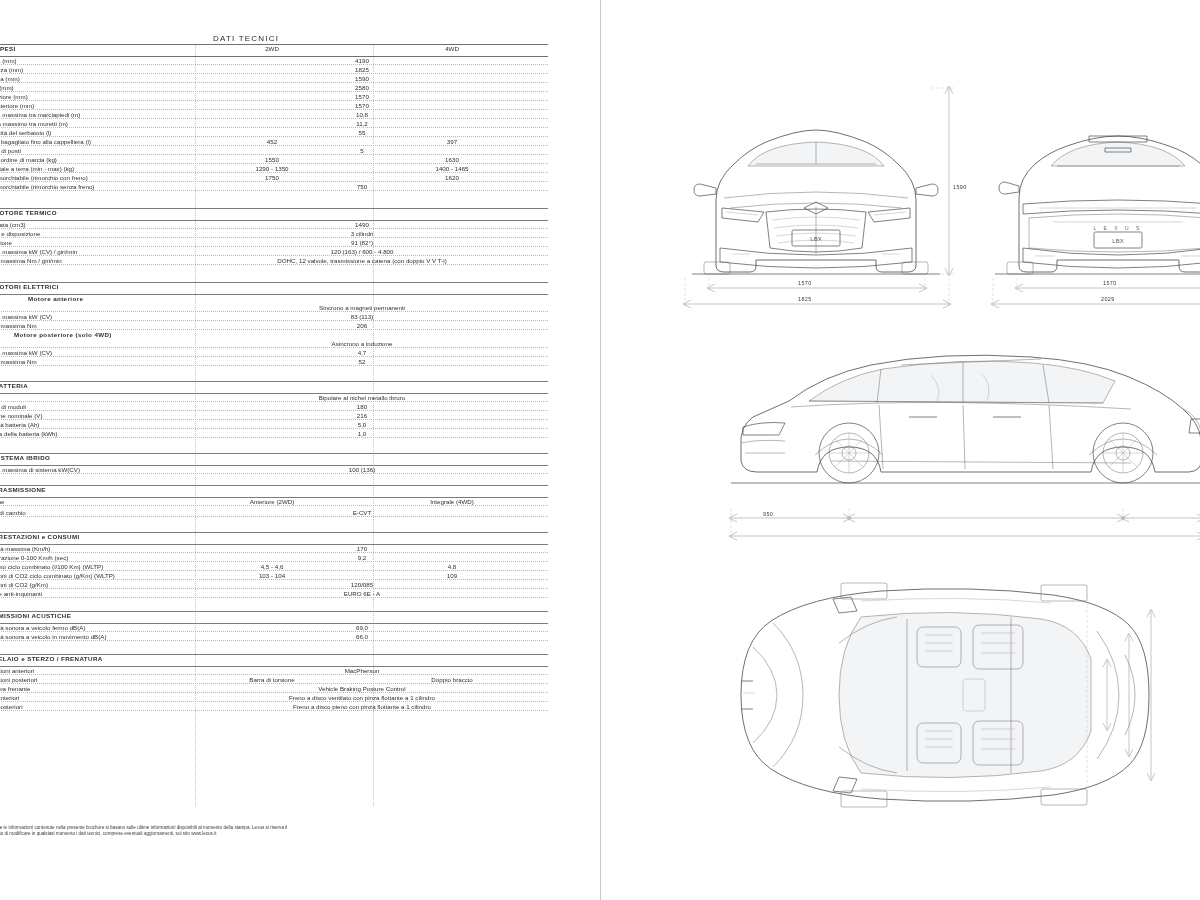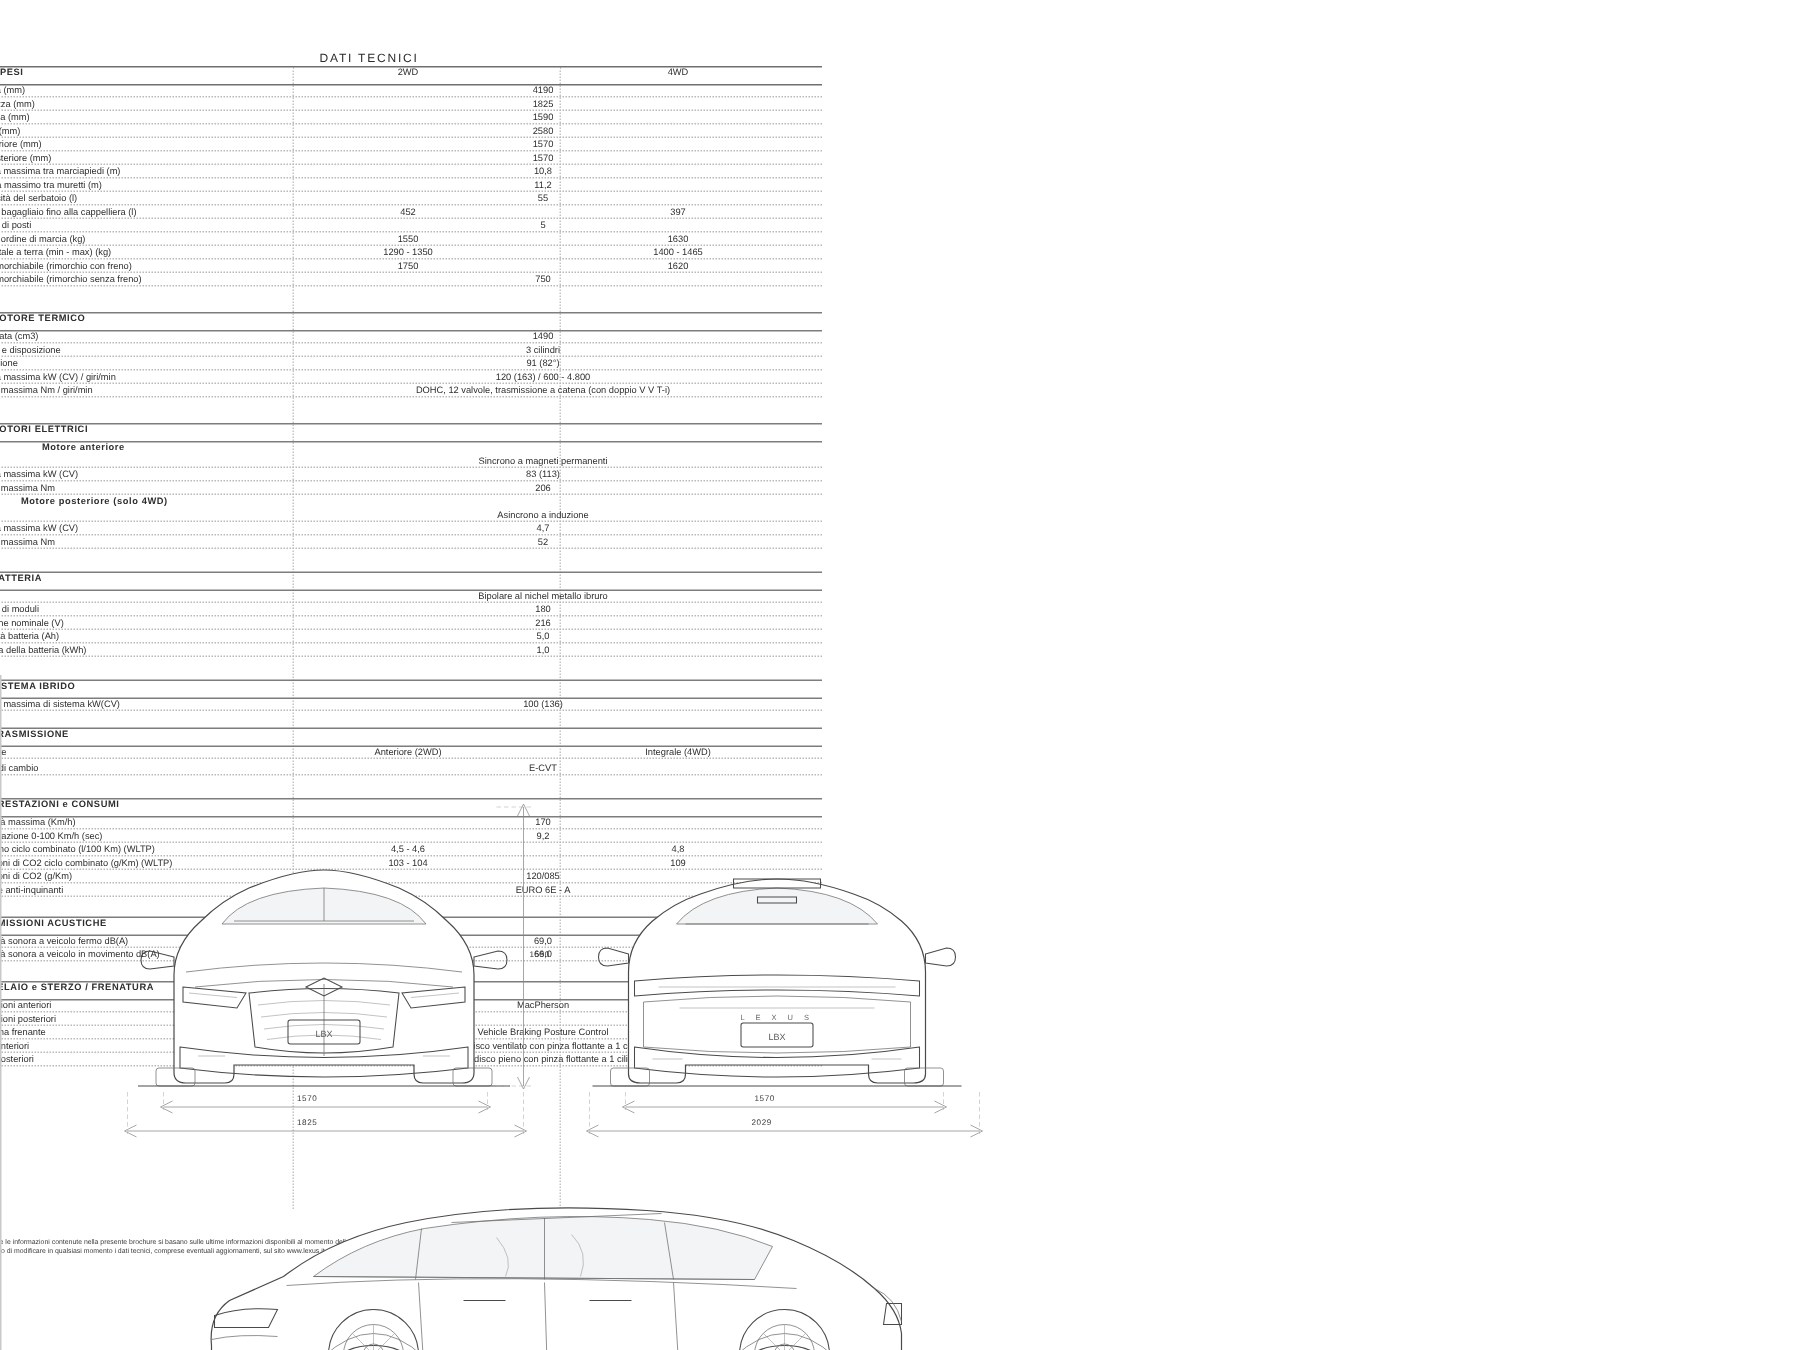--- a/index.html
+++ b/index.html
@@ -1,21 +1,21 @@
 <!DOCTYPE html>
 <html><head>
 <meta charset="utf-8">
 <style>
   html,body{margin:0;padding:0;}
   body{
     width:1200px;height:900px;background:#ffffff;
     font-family:"Liberation Sans", sans-serif;
     color:#1a1a1a;overflow:hidden;position:relative;
   }
-  .page{position:absolute;inset:0;display:flex;flex-direction:column;}
+  .page{position:absolute;inset:0;display:flex;}
   .leaf{position:relative;height:900px;box-sizing:border-box;}
   .leaf-left{width:600px;}
   .leaf-right{width:600px;border-left:1px solid #c9c9c9;}
 
   
   .sheet-title{
     position:absolute;font-size:8px;letter-spacing:1.2px;color:#2b2b2b;
   }
   #left-title{left:213px;top:34px;}
 

